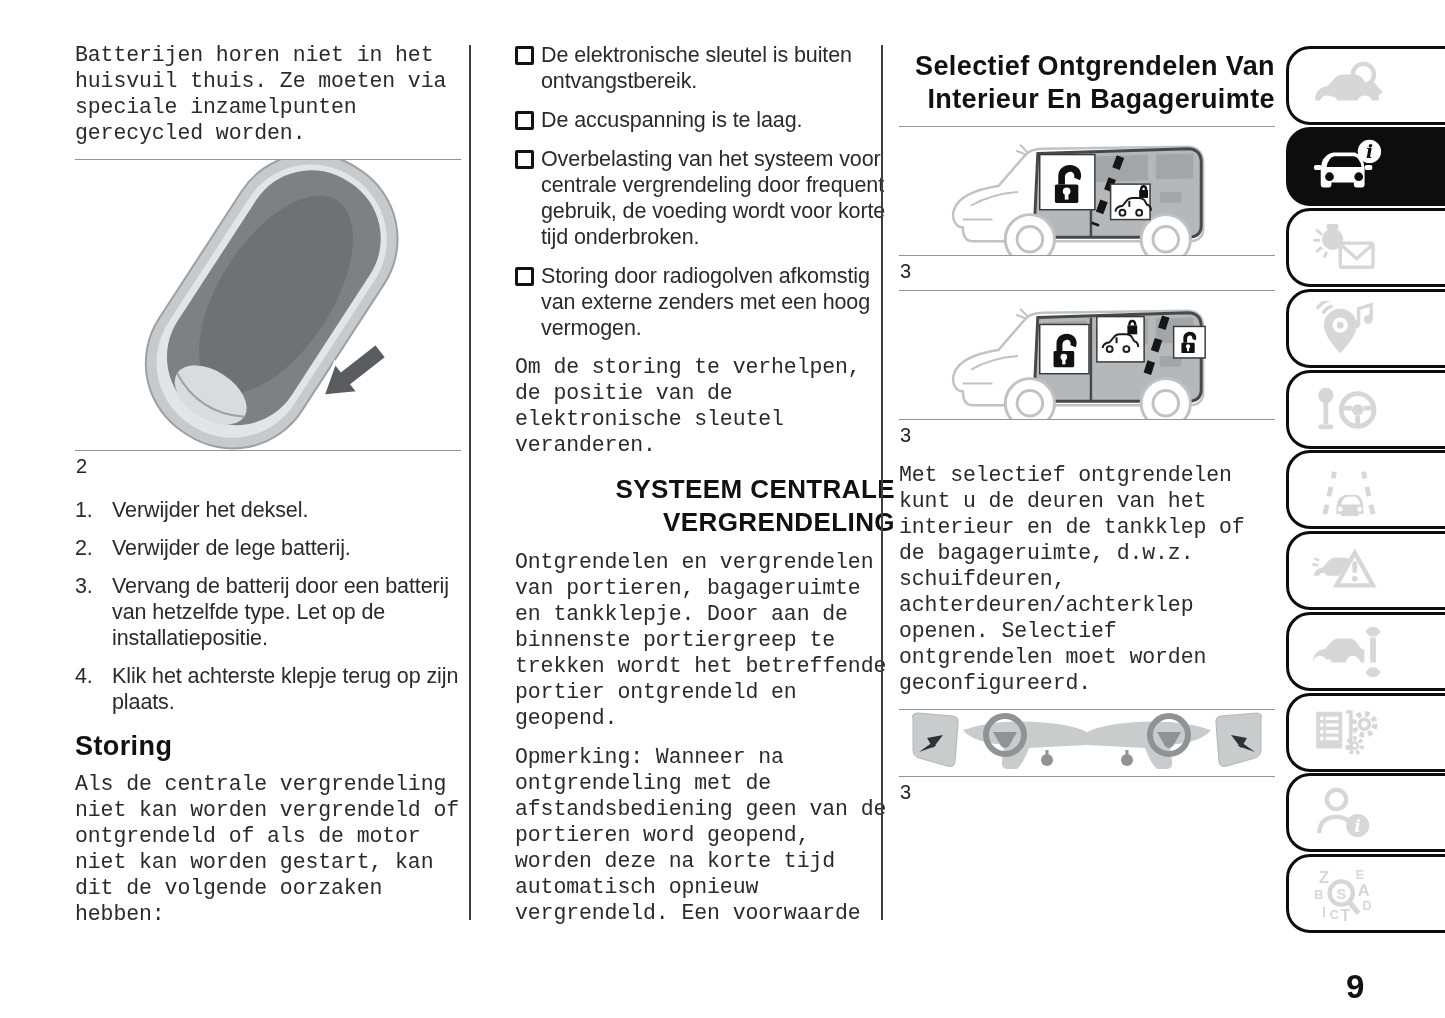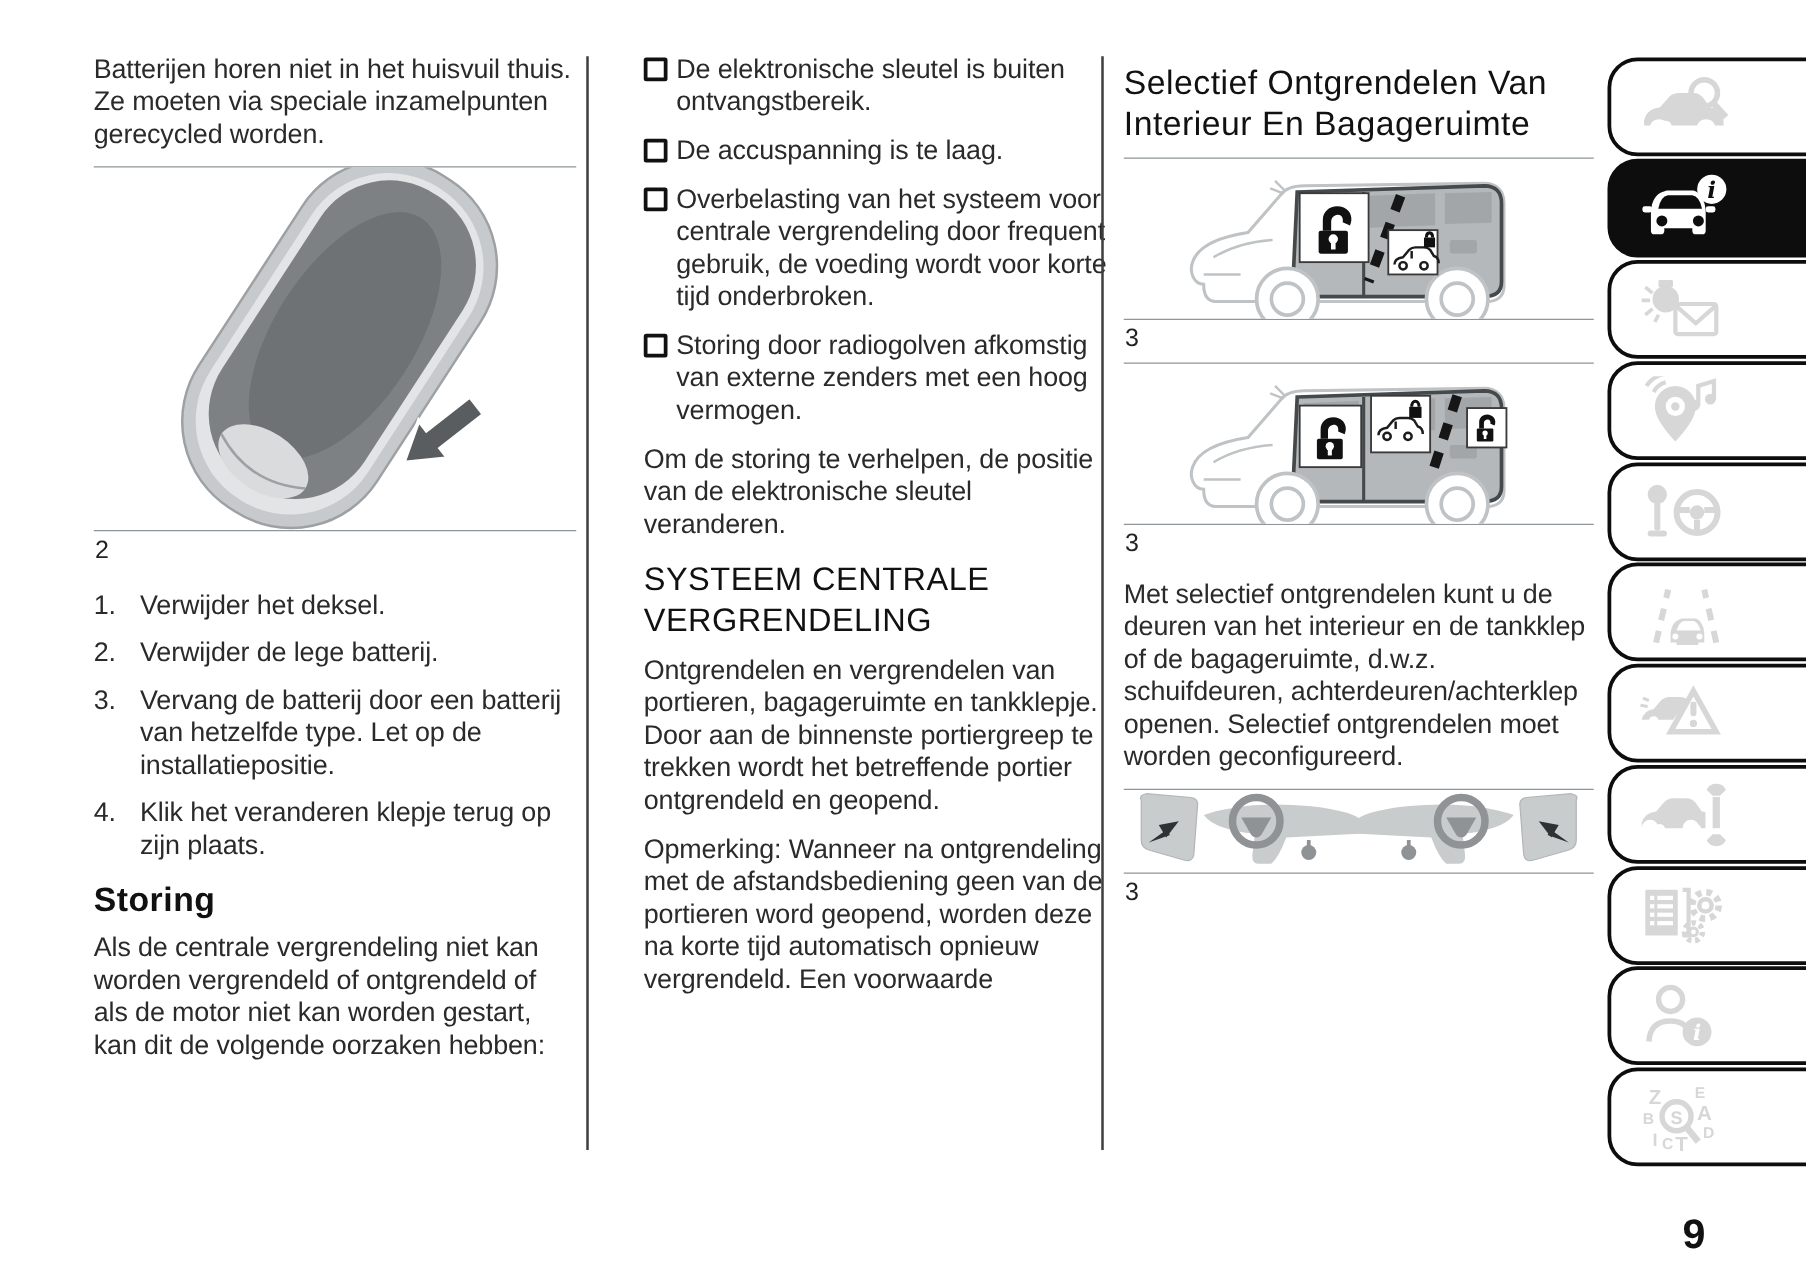--- a/index.html
+++ b/index.html
@@ -3,23 +3,23 @@
 <meta charset="utf-8">
 <style>
   html,body{margin:0;padding:0;background:#e8e8e8;}
   #page{position:relative;width:1445px;height:1018px;background:#fff;overflow:hidden;
         font-family:"Liberation Sans",sans-serif;color:#2a2a2a;}
   .col{position:absolute;top:42px;font-size:21.5px;line-height:26px;letter-spacing:-0.1px;}
   #col1{left:75px;width:386px;}
   #col2{left:515px;width:380px;}
   #col3{left:899px;width:376px;}
   .vdiv{position:absolute;top:45px;height:875px;width:2px;background:#3e3e3e;}
-  p{margin:0 0 13px 0;}
+  p{margin:0 0 13px 0;font-family:Liberation Mono, monospace;}
   h2.sec{font-size:27px;line-height:31px;font-weight:bold;color:#111;margin:16px 0 9px 0;letter-spacing:.4px;}
-  h3.big{font-size:26px;line-height:33px;font-weight:normal;color:#111;margin:15px 0 10px 0;letter-spacing:.4px;}
+  h3.big{font-size:26px;line-height:33px;font-weight:bold;color:#111;margin:15px 0 10px 0;letter-spacing:.4px;text-align:right;}
   ol.steps{list-style:none;margin:20px 0 0 0;padding:0;}
   ol.steps li{display:flex;margin-bottom:12px;}
   ol.steps .n{width:37px;flex:0 0 37px;}
   .bullet{display:flex;margin-bottom:13px;}
   .sq{flex:0 0 19px;width:19px;height:14px;margin-top:4px;position:relative;}
   .sq:before{content:"";position:absolute;left:0;top:0;width:13px;height:13px;border:3.2px solid #111;border-radius:2px;}
   .bullet .bt{margin-left:7px;}
   .figure{border-top:1.5px solid #8f9598;border-bottom:1.5px solid #8f9598;}
   .figlabel{font-size:20px;line-height:22px;margin:4px 0 0 1px;color:#222;}
   .pagenum{position:absolute;left:1346px;top:968px;font-size:33px;font-weight:bold;color:#111;}
@@ -82,21 +82,21 @@
       <li>
           <span class="n">2.</span>
           <span>Verwijder de lege batterij.</span>
         </li>
       <li>
           <span class="n">3.</span>
           <span>Vervang de batterij door een batterij van hetzelfde type. Let op de installatiepositie.</span>
         </li>
       <li>
           <span class="n">4.</span>
-          <span>Klik het veranderen klepje terug op zijn plaats.</span>
+          <span>Klik het achterste klepje terug op zijn plaats.</span>
         </li>
     </ol>
 
     <h2 class="sec">Storing</h2>
     <p>Als de centrale vergrendeling niet kan worden vergrendeld of ontgrendeld of als de motor niet kan worden gestart, kan dit de volgende oorzaken hebben:</p>
   </div>
 
   <div class="vdiv" style="left:469px;"></div>
 
   <div class="col" id="col2">

